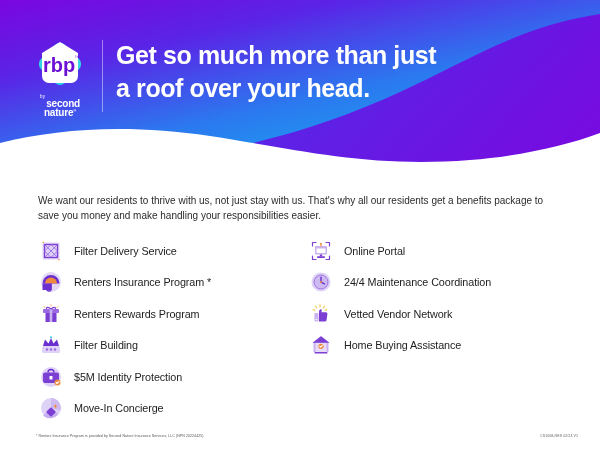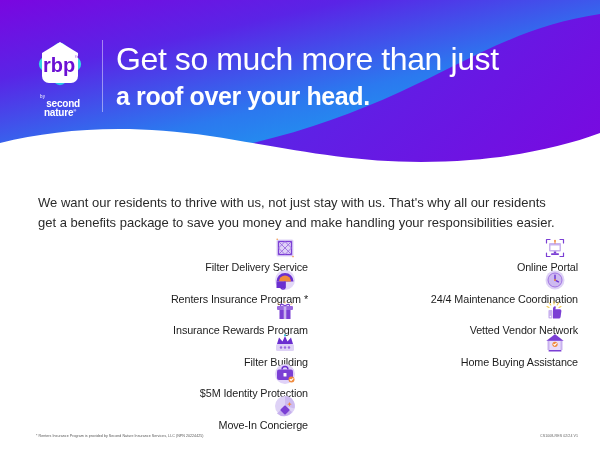--- a/index.html
+++ b/index.html
@@ -108,22 +108,22 @@
   
   .headline {
     position: absolute;
     left: 116px;
     top: 40px;
     color: #ffffff;
     line-height: 1.22;
   }
   .headline .l1 {
     display: block;
-    font-size: 32px;
-    font-weight: 400;
+    font-size: 25px;
+    font-weight: 700;
     letter-spacing: -0.4px;
     white-space: nowrap;
     text-align: right;
   }
   .headline .l2 {
     display: block;
     font-size: 25px;
     font-weight: 800;
     letter-spacing: -0.4px;
     white-space: nowrap;
@@ -137,44 +137,43 @@
     left: 0;
     width: 600px;
     height: 265px;
   }
 
   .intro {
     position: absolute;
     left: 38px;
     top: 8px;
     width: 520px;
-    font-size: 13px;
+    font-size: 10px;
     line-height: 1.52;
     color: #2b2b2b;
   }
 
   .benefits {
     position: absolute;
     left: 38px;
     top: 50px;
     width: 540px;
     display: flex;
     gap: 0px;
   }
   .col {
     width: 275px;
     display: flex;
     flex-direction: column;
   }
 
   .benefit {
     display: flex;
-    align-items: flex-end;
+    align-items: center;
     height: 31.5px;
-    flex-direction: column;
   }
   .benefit-icon {
     width: 26px;
     height: 26px;
     flex: 0 0 26px;
     margin-right: 10px;
     display: flex;
     align-items: center;
     justify-content: center;
   }
@@ -307,21 +306,21 @@
         <div class="benefit">
           <span class="benefit-icon">
             <svg width="24" height="24" viewBox="0 0 24 24">
               <rect x="4" y="7" width="16" height="4" rx="1" fill="#9b6ae0"></rect>
               <rect x="6.5" y="11" width="11" height="9" fill="#7b3fd4"></rect>
               <rect x="10.7" y="7" width="2.6" height="13" fill="#c9b2ef"></rect>
               <path d="M12 7 C9.5 4.5 7 5 7.6 7 M12 7 C14.5 4.5 17 5 16.4 7" fill="none" stroke="#7b3fd4" stroke-width="1.2"></path>
               <path d="M5 4.5 L6 5.5 M19 4.5 L18 5.5 M12 2.8 L12 4" stroke="#f2994a" stroke-width="0.9" stroke-linecap="round"></path>
             </svg>
           </span>
-          <span class="benefit-label">Insurance Rewards Program</span>
+          <span class="benefit-label">Renters Rewards Program</span>
         </div>
 
         <div class="benefit">
           <span class="benefit-icon">
             <svg width="24" height="24" viewBox="0 0 24 24">
               <rect x="3" y="13" width="18" height="7" rx="1.5" fill="#ded2f6"></rect>
               <path d="M4 13 L6 6.5 L9.5 10.5 L12 5 L14.5 10.5 L18 6.5 L20 13 Z" fill="#6b2fd0"></path>
               <circle cx="8" cy="16.5" r="1.2" fill="#9b6ae0"></circle>
               <circle cx="12" cy="16.5" r="1.2" fill="#9b6ae0"></circle>
               <circle cx="16" cy="16.5" r="1.2" fill="#9b6ae0"></circle>

